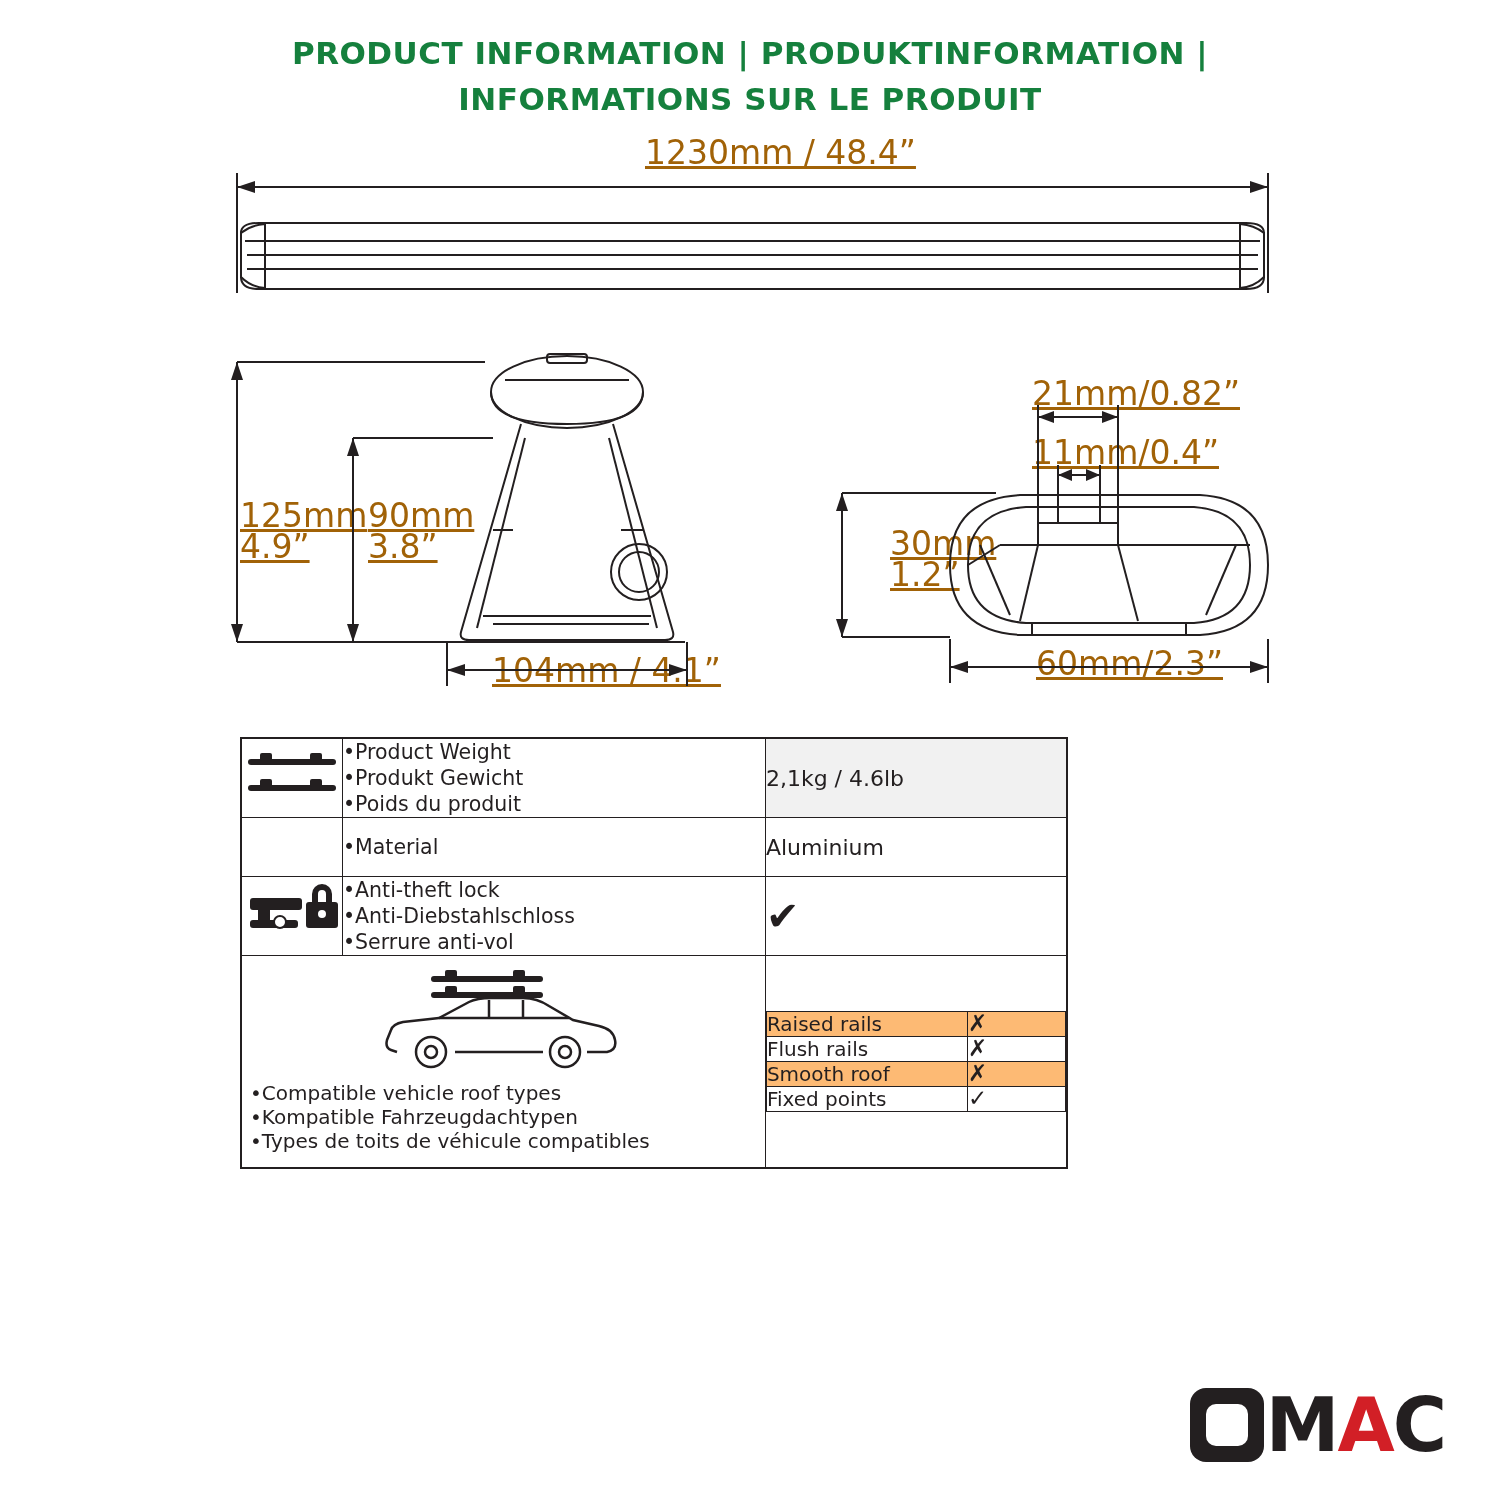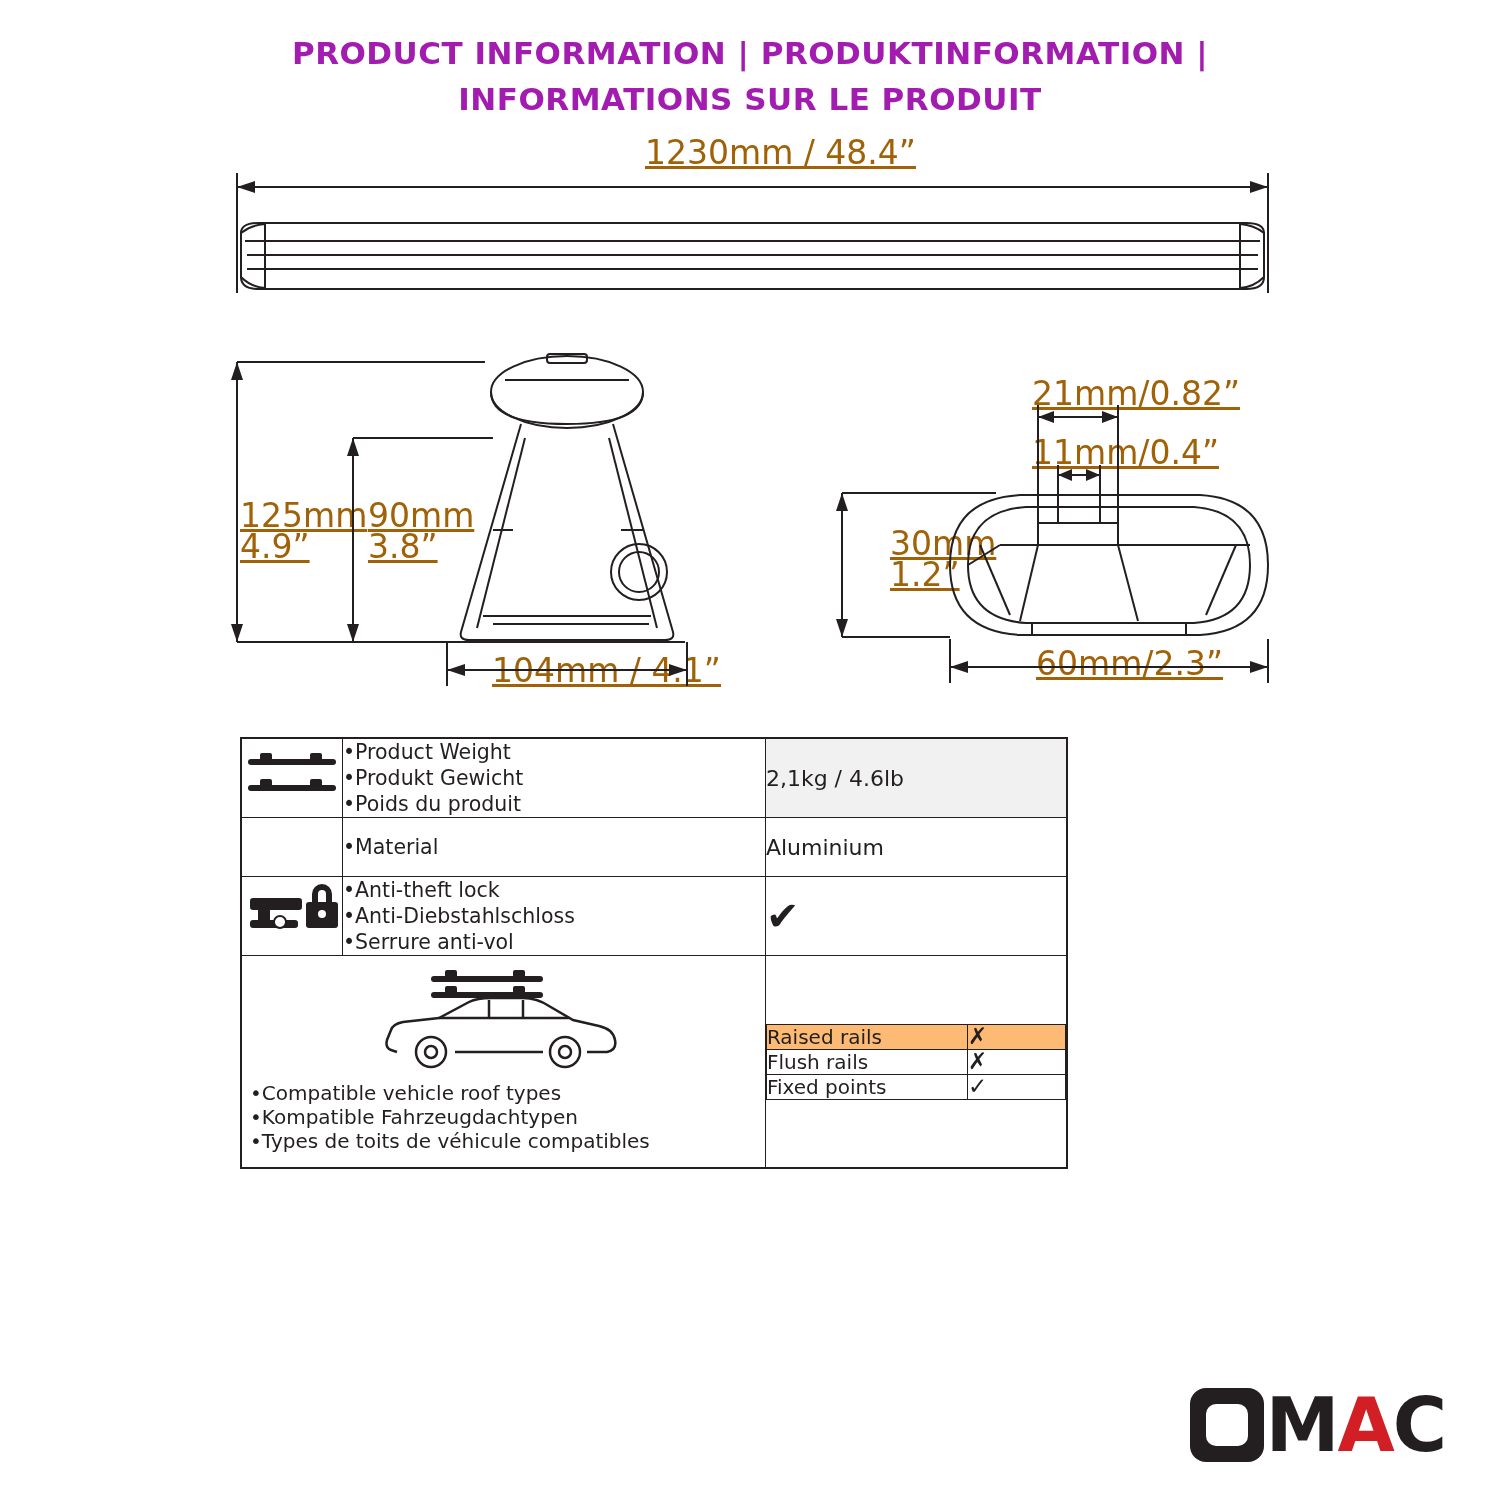--- a/index.html
+++ b/index.html
@@ -19,21 +19,21 @@
   
   #title-block {
     text-align: center;
     padding-top: 30px;
   }
   #title-block .line {
     font-size: 31px;
     font-weight: bold;
     letter-spacing: 0.5px;
     line-height: 46px;
-    color: #a21caf;
+    color: #15803d;
   }
 
   
   .svg-area { position: absolute; }
 
   
   #spec-table {
     position: absolute;
     left: 240px;
     top: 737px;
@@ -359,20 +359,26 @@
             <span class="cross">✗</span>
           </td>
         </tr>
         <tr>
           <td>Flush rails</td>
           <td>
             <span class="cross">✗</span>
           </td>
         </tr>
         <tr>
+          <td class="shade">Smooth roof</td>
+          <td class="shade">
+            <span class="cross">✗</span>
+          </td>
+        </tr>
+        <tr>
           <td>Fixed points</td>
           <td>
             <span class="cross">✓</span>
           </td>
         </tr>
       </tbody>
           </table>
     </td>
   </tr>
 </tbody>

